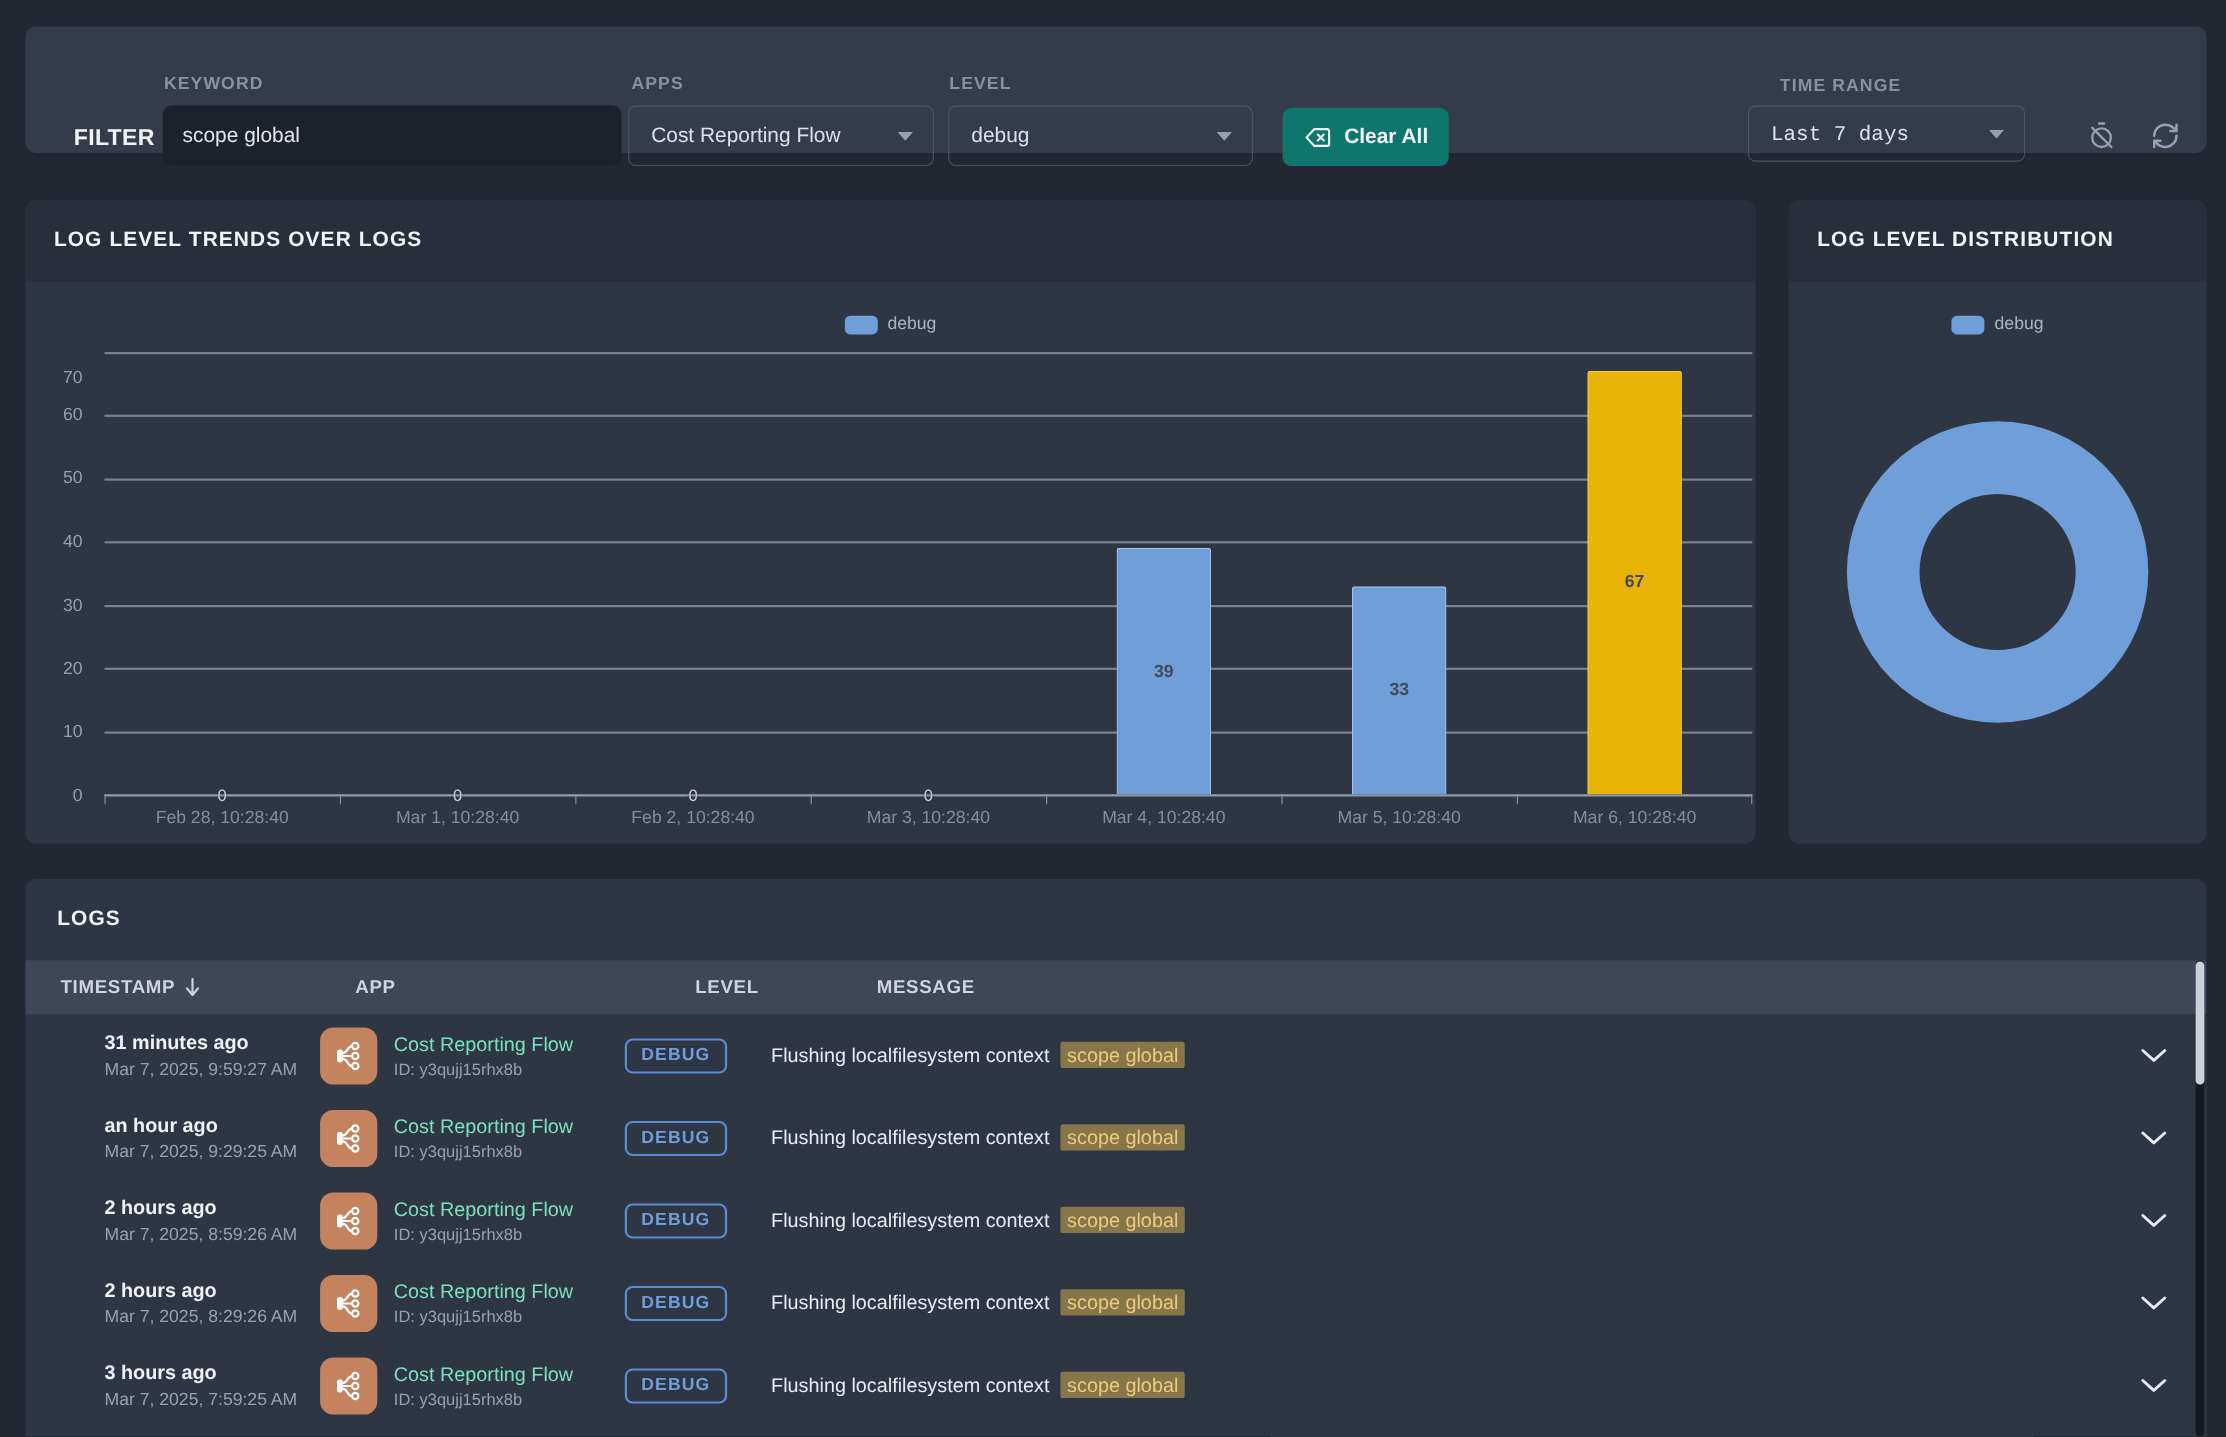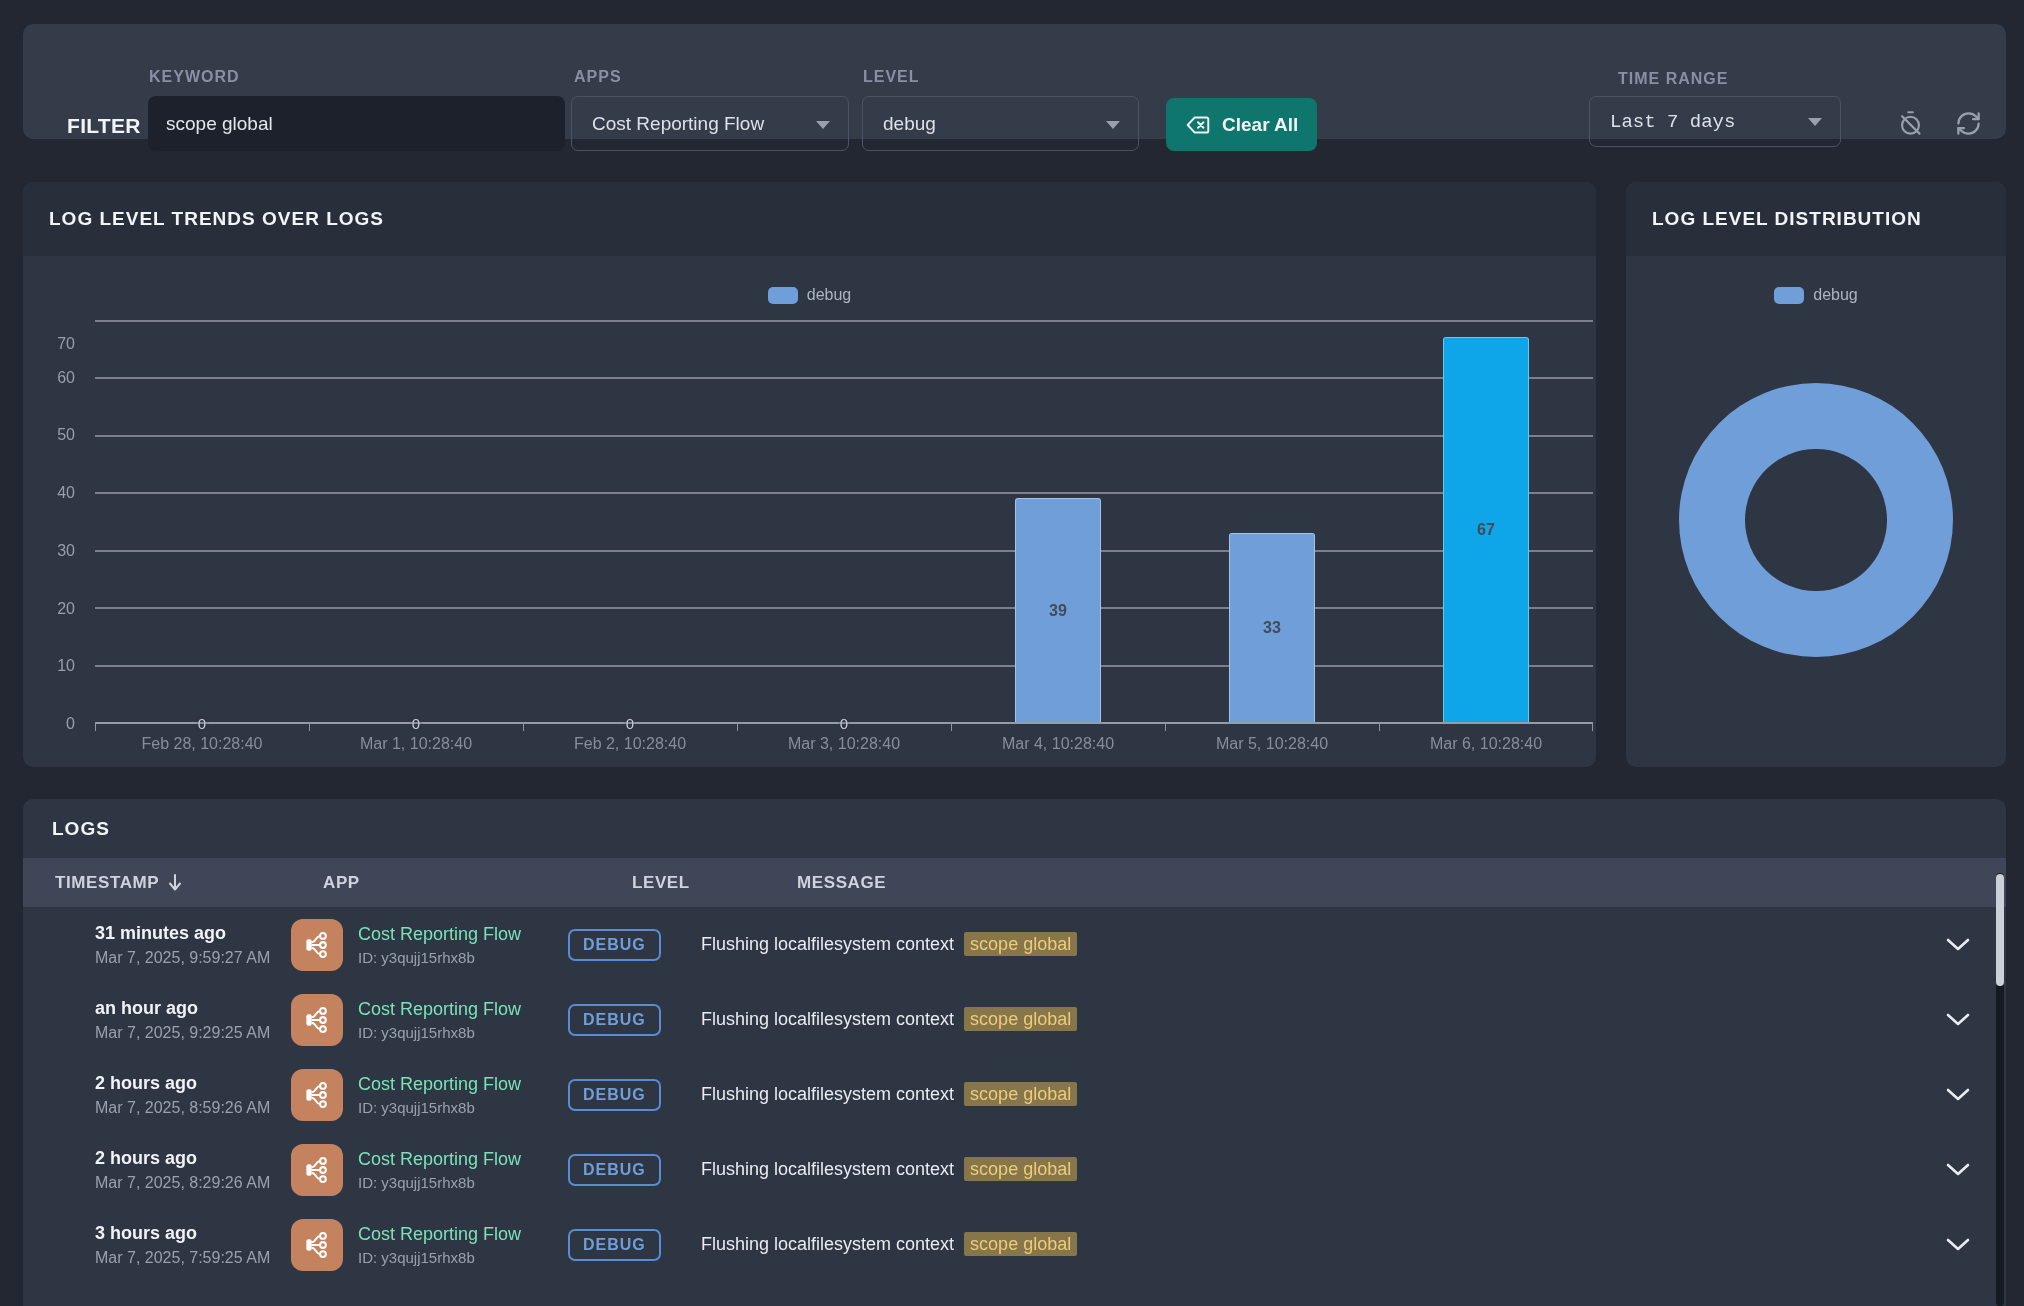--- a/index.html
+++ b/index.html
@@ -118,21 +118,21 @@
     position: absolute; left: 50%; top: 127px; transform: translateX(-50%);
     width: 274px; height: 274px; border-radius: 50%;
     background: var(--donut-color, #6f9ed9); cursor: pointer;
   }
   .donut::after {
     content: ''; position: absolute; inset: 66px; border-radius: 50%; background: #2e3543;
   }
 
   
   .logs-panel { left: 23px; top: 799px; width: 1983px; height: 507px; border-radius: 10px 10px 0 0; }
-  .logs-header { height: 59px; display: flex; align-items: center; padding: 0 29px; }
+  .logs-header { height: 74px; display: flex; align-items: center; padding: 0 29px; }
   .log-grid {
     display: grid; grid-template-columns: 236px 277px 133px 1fr 70px;
     align-items: center; padding: 0 30px 0 32px;
   }
   .table-head { height: 49px; background: #3e4657; gap: 32px; }
   .th { font-size: 17px; font-weight: 600; color: #ced4df; letter-spacing: .6px; display: flex; align-items: center; gap: 8px; cursor: pointer; }
   .log-row { height: 75px; cursor: pointer; }
   .col-ts { display: flex; flex-direction: column; gap: 5px; margin-left: 40px; }
   .rel-time { font-size: 18px; font-weight: bold; color: #f0f2f6; }
   .abs-time { font-size: 16px; color: #99a1b1; }
@@ -283,21 +283,21 @@
             </div>
             <div class="xlabel">Mar 4, 10:28:40</div>
           </div>
           <div class="cell">
             <div class="bar" style="height: 47.1429%; background: rgb(111, 158, 217);">
               <div class="bar-val">33</div>
             </div>
             <div class="xlabel">Mar 5, 10:28:40</div>
           </div>
           <div class="cell">
-            <div class="bar" style="height: 95.7143%; background: #0ea5e9;">
+            <div class="bar" style="height: 95.7143%; background: #eab308;">
               <div class="bar-val">67</div>
             </div>
             <div class="xlabel">Mar 6, 10:28:40</div>
           </div>
         </div>
     </div>
   </section>
 
   <section class="panel dist-panel">
     <div class="panel-header">

